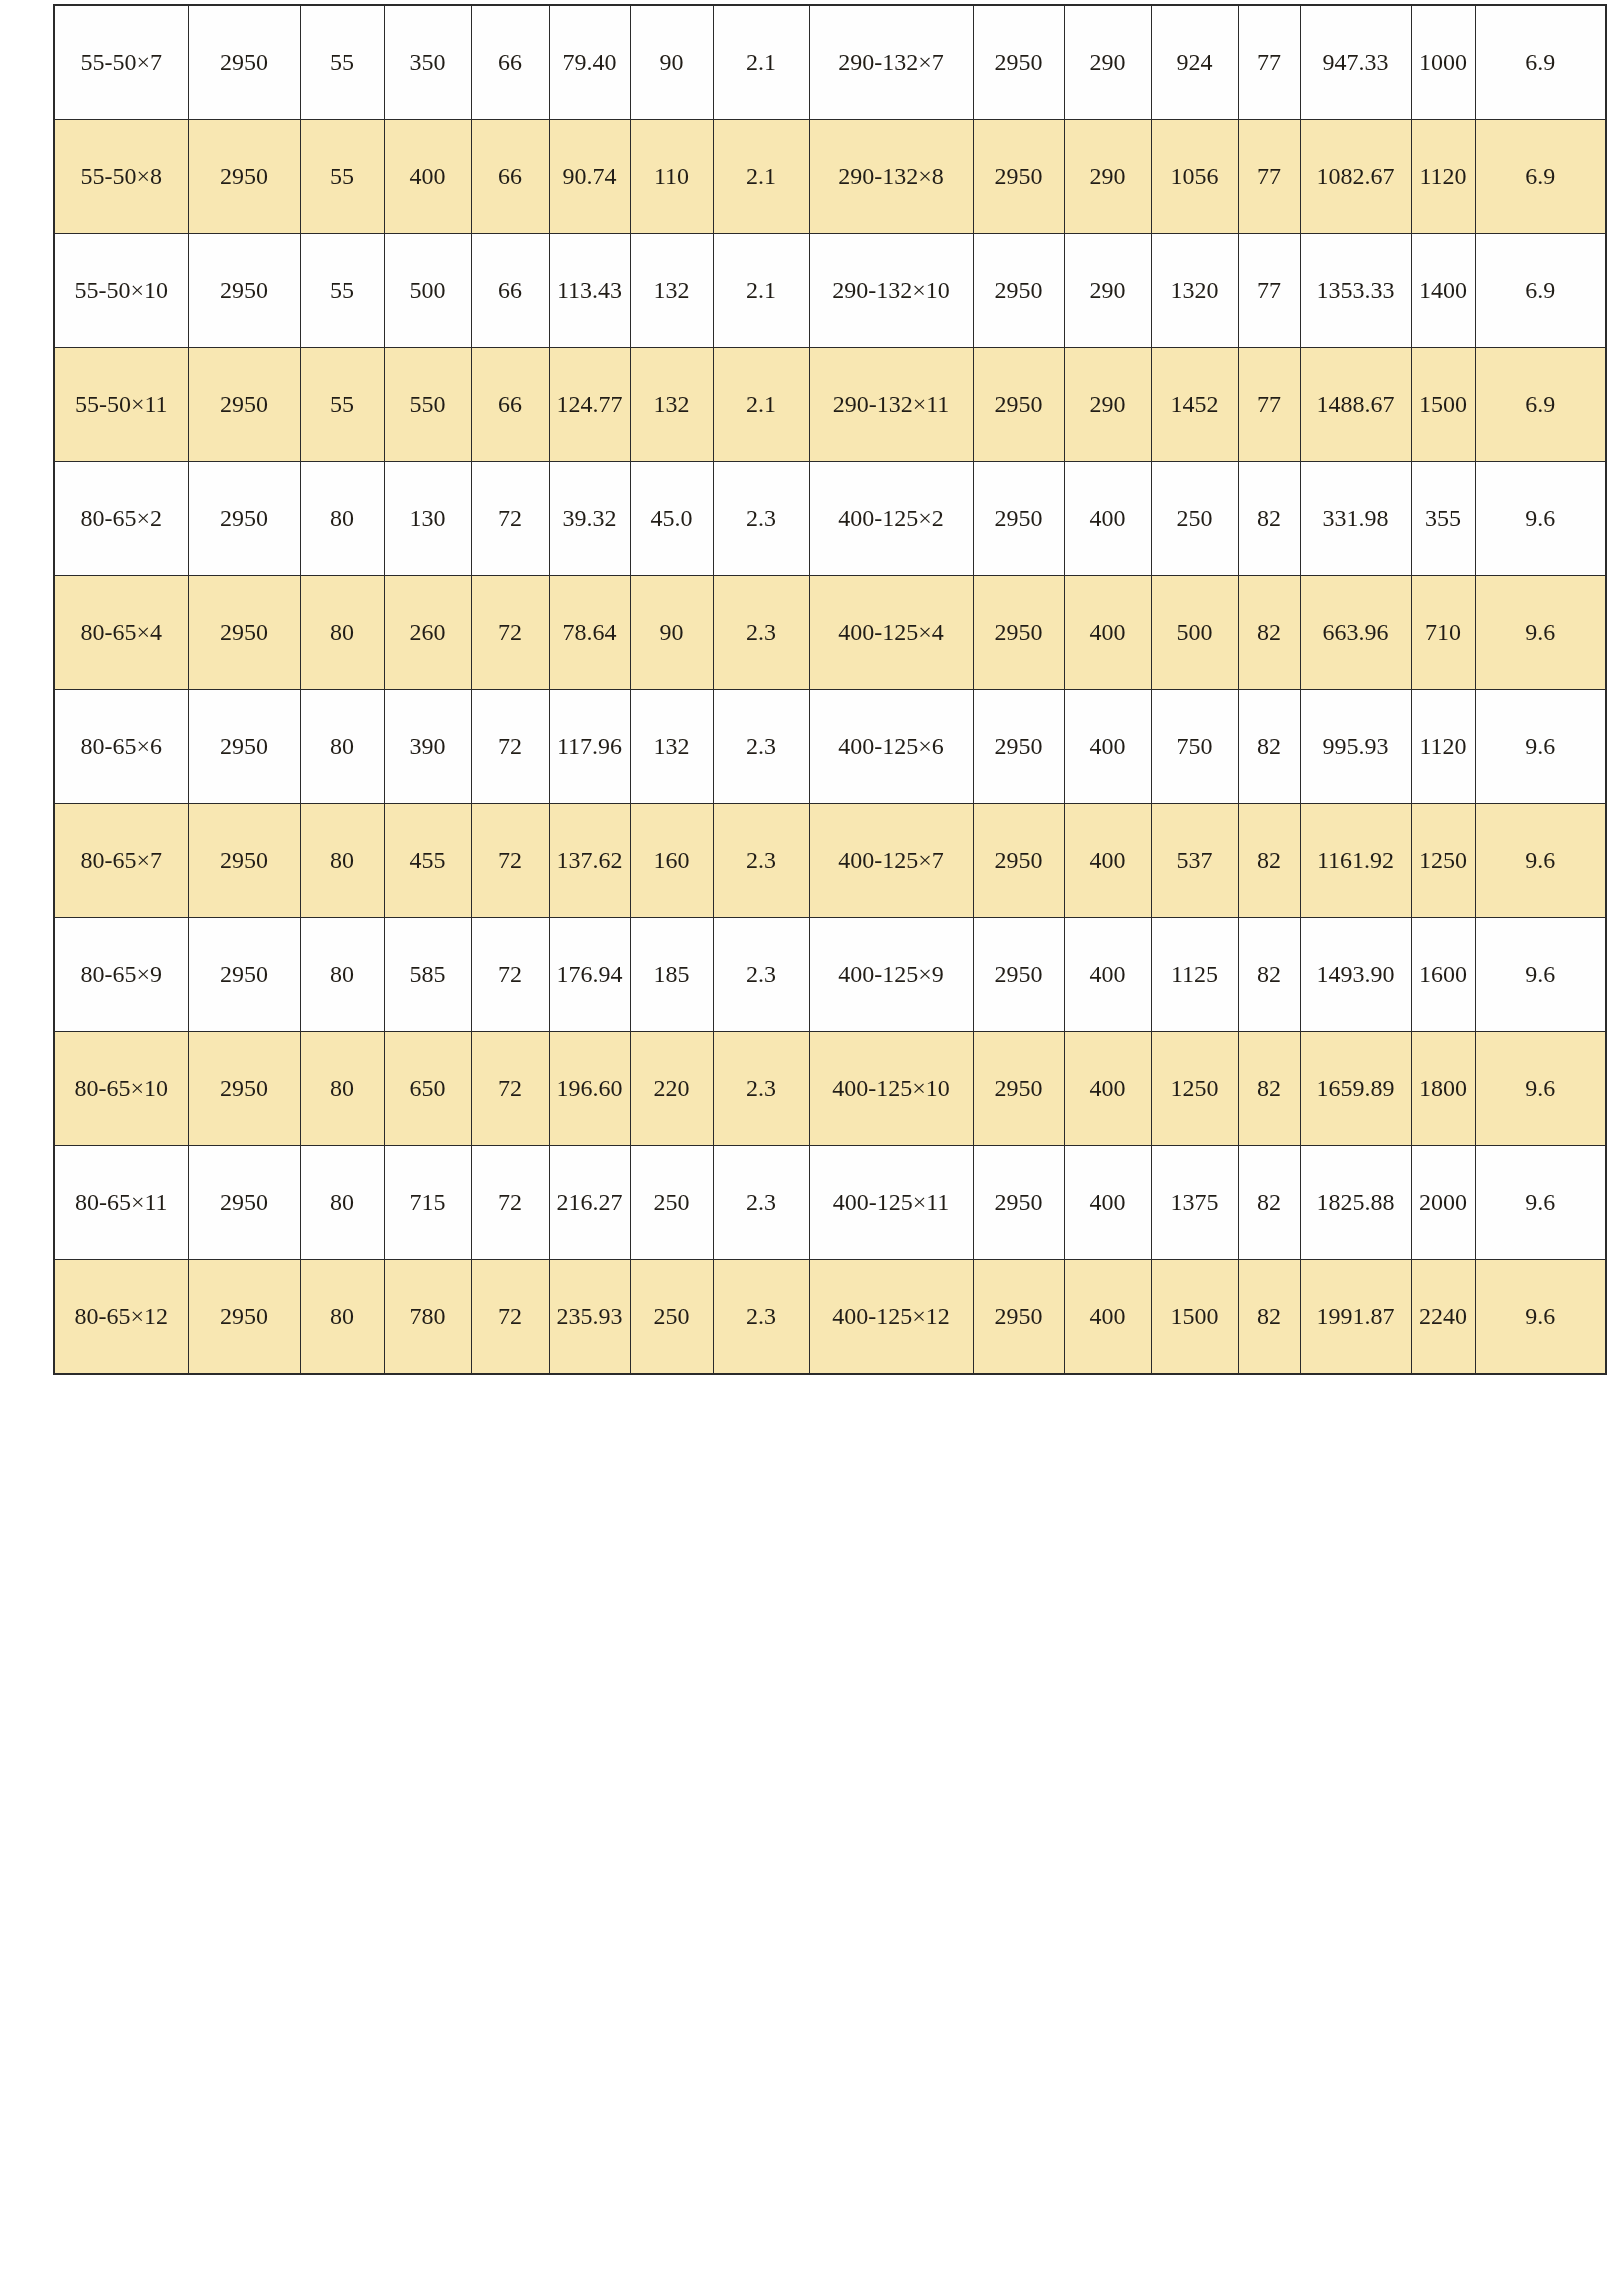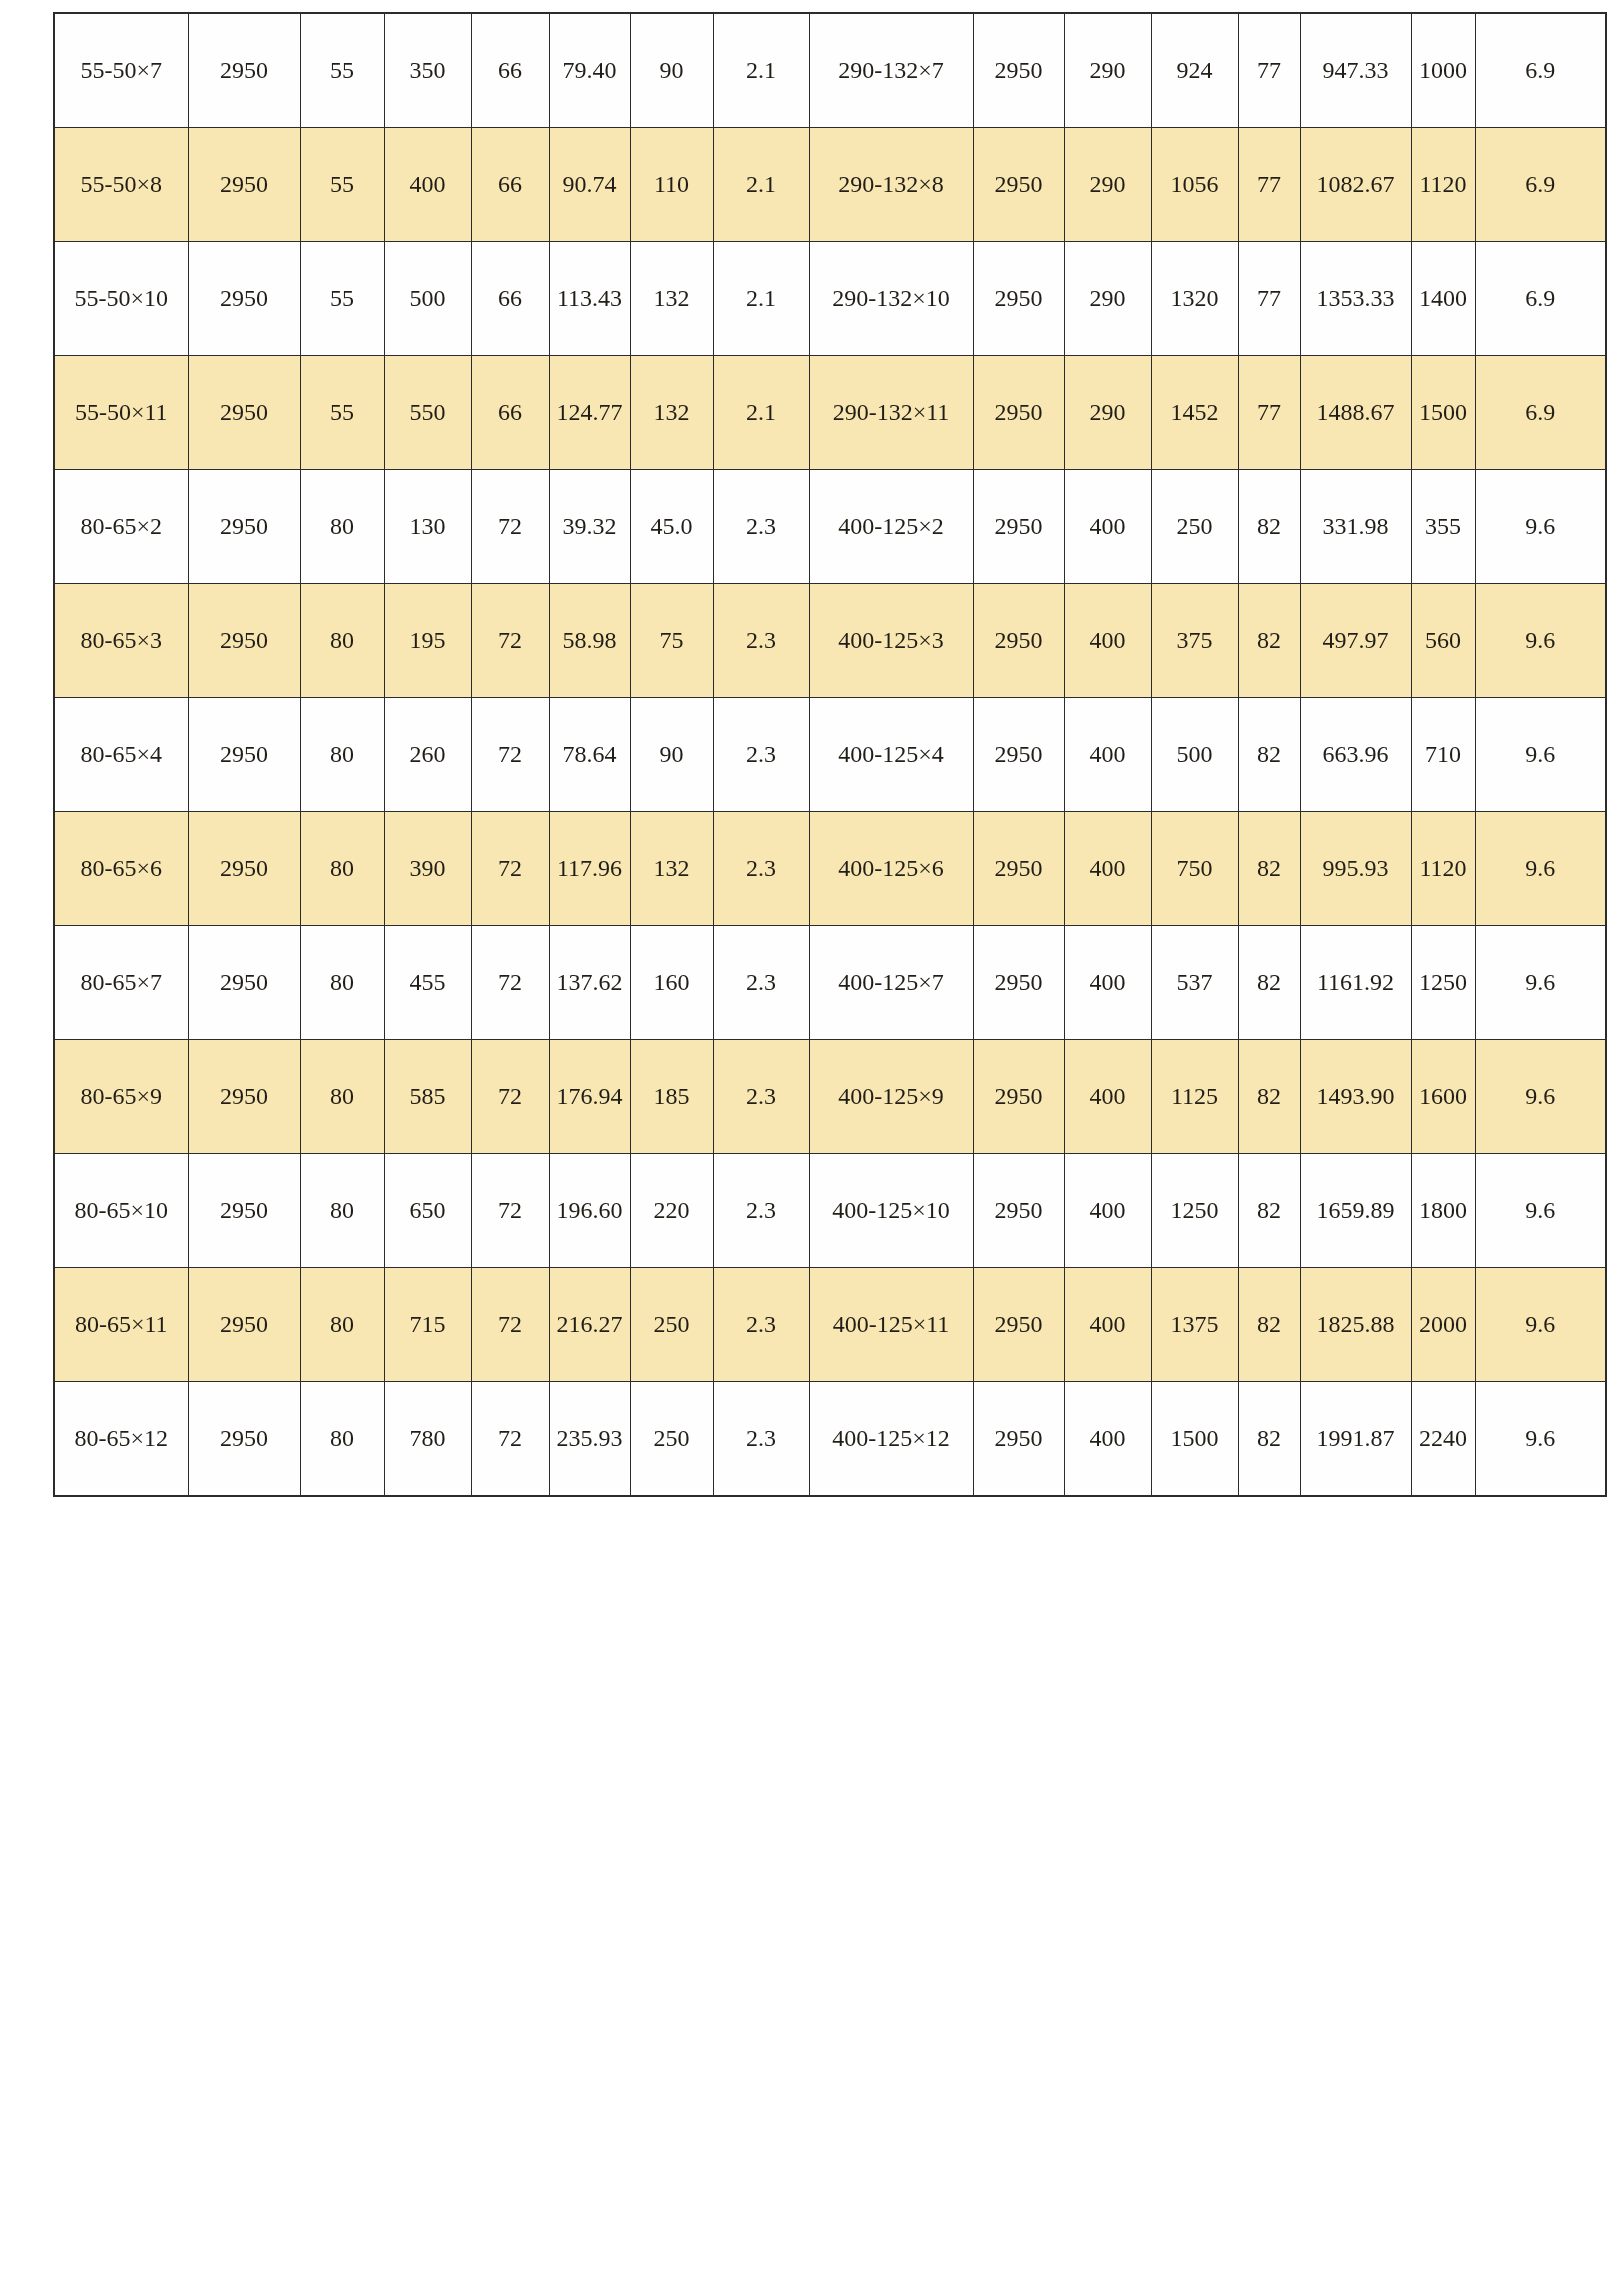--- a/index.html
+++ b/index.html
@@ -11,21 +11,21 @@
   html,body{margin:0;padding:0;}
   body{
     width:1621px;height:2293px;
     background:#ffffff;
     position:relative;
     font-family:"Liberation Serif","DejaVu Serif",serif;
   }
   .table-wrap{
     position:absolute;
     left:53px;
-    top:12px;
+    top:4px;
   }
   table{
     border-collapse:collapse;
     table-layout:fixed;
     width:1553px;
     border:2.7px solid var(--border-color);
   }
   td{
     border:1.8px solid var(--border-color);
     height:113px;
@@ -150,38 +150,20 @@
           <td>400-125×2</td>
           <td>2950</td>
           <td>400</td>
           <td>250</td>
           <td>82</td>
           <td>331.98</td>
           <td>355</td>
           <td>9.6</td>
         </tr>
         <tr>
-          <td>80-65×3</td>
-          <td>2950</td>
-          <td>80</td>
-          <td>195</td>
-          <td>72</td>
-          <td>58.98</td>
-          <td>75</td>
-          <td>2.3</td>
-          <td>400-125×3</td>
-          <td>2950</td>
-          <td>400</td>
-          <td>375</td>
-          <td>82</td>
-          <td>497.97</td>
-          <td>560</td>
-          <td>9.6</td>
-        </tr>
-        <tr>
           <td>80-65×4</td>
           <td>2950</td>
           <td>80</td>
           <td>260</td>
           <td>72</td>
           <td>78.64</td>
           <td>90</td>
           <td>2.3</td>
           <td>400-125×4</td>
           <td>2950</td>

